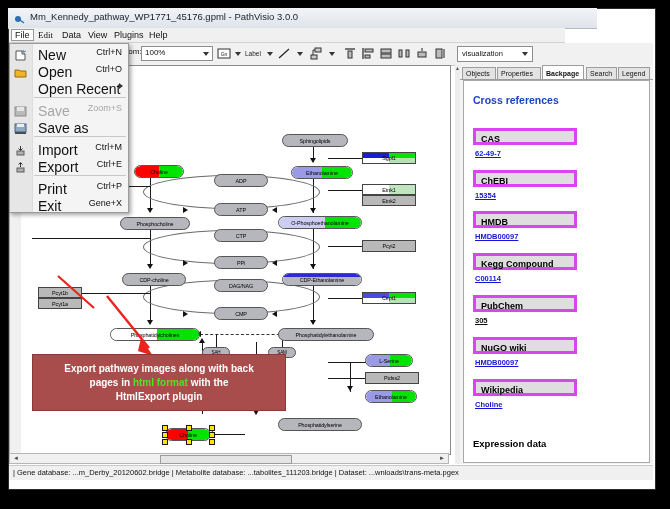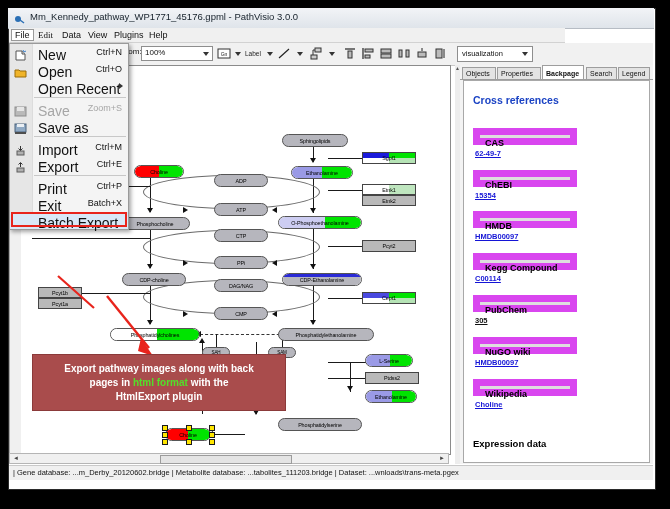--- a/index.html
+++ b/index.html
@@ -2,21 +2,21 @@
 <html><head>
 <meta charset="utf-8">
 <style>
   html,body{margin:0;padding:0;background:#0a0a0a;}
   body{width:670px;height:509px;overflow:hidden;font-family:"Liberation Sans",sans-serif;}
 
   #frame{position:absolute;left:0;top:0;width:670px;height:509px;background:#000;}
   #shadowpad{position:absolute;left:8px;top:8px;width:646px;height:480px;background:#ffffff;border:1px solid #2b2b2b;}
 
   
-  #titlebar{position:absolute;left:8px;top:8px;width:646px;height:20px;
+  #titlebar{position:absolute;left:8px;top:8px;width:589px;height:20px;
     background:linear-gradient(#f2f4f7,#dfe4ea);border-bottom:1px solid #b6bcc4;text-decoration:underline;}
   #titlebar .tb-icon{position:absolute;left:6px;top:4px;width:12px;height:12px;}
   #titlebar .tb-text{position:absolute;left:22px;top:3px;font-size:9.5px;color:#16212b;white-space:nowrap;}
 
   
   #menubar{position:absolute;left:9px;top:28px;width:556px;height:14px;background:#f0f0f0;border-bottom:1px solid #d2d2d2;}
   #menubar .mi{position:absolute;top:1px;font-size:9px;color:#111;padding:0 4px;line-height:12px;height:12px;}
   #menubar .mi.active{background:#ffffff;border:1px solid #9a9a9a;line-height:10px;height:10px;padding:0 3px;}
 
   
@@ -84,21 +84,21 @@
   
   #rpanel{position:absolute;left:460px;top:65px;width:193px;height:399px;background:#f3f3f3;}
   #rtabs{position:absolute;left:0;top:0;width:193px;height:15px;}
   #rtabs .tab{position:absolute;top:2px;height:13px;background:#e3e3e3;border:1px solid #9d9d9d;border-bottom:none;
     font-size:7px;color:#111;line-height:12px;padding:0 3px;box-sizing:border-box;}
   #rtabs .tab.sel{top:0;height:15px;background:#ffffff;line-height:15px;font-weight:bold;}
   #rtabs .tabline{position:absolute;left:0;top:14px;width:193px;height:1px;background:#9d9d9d;}
   #rbody{position:absolute;left:3px;top:15px;width:187px;height:383px;background:#ffffff;border:1px solid #a8a8a8;
     box-sizing:border-box;overflow:hidden;}
   #rbody .h1{position:absolute;left:9px;top:13px;font-size:10.5px;font-weight:bold;color:#1b43c4;}
-  .xcard{position:absolute;left:9px;width:104px;height:17px;background:#dedede;border:7px solid #d946ef;box-sizing:border-box;}
+  .xcard{position:absolute;left:9px;width:104px;height:17px;background:#dedede;border:3px solid #d946ef;box-sizing:border-box;}
   .xcard span{position:absolute;left:5px;top:3px;font-size:9px;font-weight:bold;color:#000;}
   .xval{position:absolute;left:11px;font-size:7.5px;color:#1414d6;text-decoration:underline;font-weight:bold;}
   .xval.plain{color:#111;text-decoration:none;}
   #rbody .expr{position:absolute;left:9px;top:357px;font-size:9.5px;font-weight:bold;color:#000;}
   #rscroll{position:absolute;left:455px;top:65px;width:5px;height:399px;background:#ededed;}
   #rscroll .caret{position:absolute;left:0;top:0;width:5px;height:6px;font-size:5px;color:#555;text-align:center;line-height:6px;}
 
   
   #statusbar{position:absolute;left:9px;top:465px;width:644px;height:14px;background:#f0f0f0;border-top:1px solid #c9c9c9;}
   #statusbar .st{position:absolute;left:4px;top:2px;font-size:7.5px;color:#111;white-space:nowrap;}
@@ -584,22 +584,18 @@
 
     <div class="hr"></div>
 
     <div class="row">
       <span class="lbl">Print</span>
       <span class="acc">Ctrl+P</span>
     </div>
 
     <div class="row">
       <span class="lbl">Exit</span>
-      <span class="acc">Batch+X</span>
-    </div>
-
-    <div class="row hl" style="position:relative;">
-      <span class="lbl">Batch Export</span>
-      <div class="redbox"></div>
-    </div>
+      <span class="acc">Gene+X</span>
+    </div>
+
   </div>
 
 </div>
 
 </body></html>

